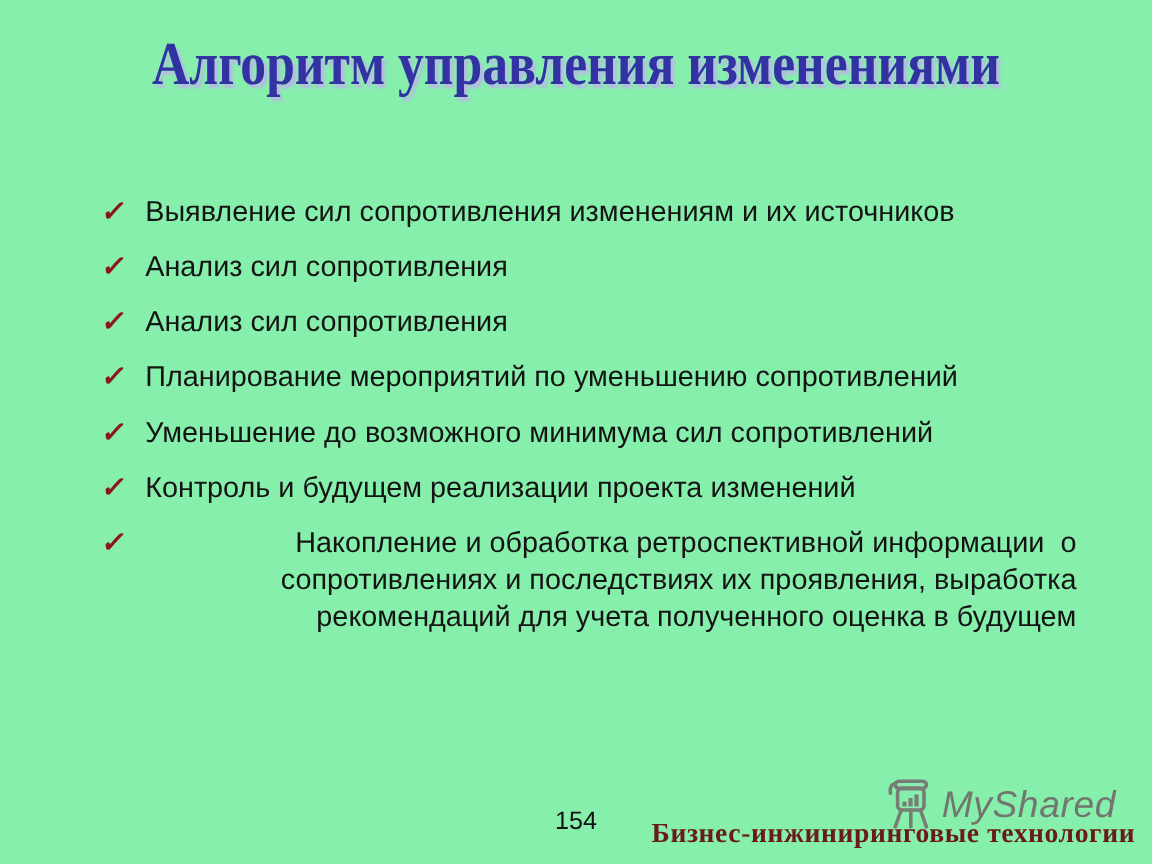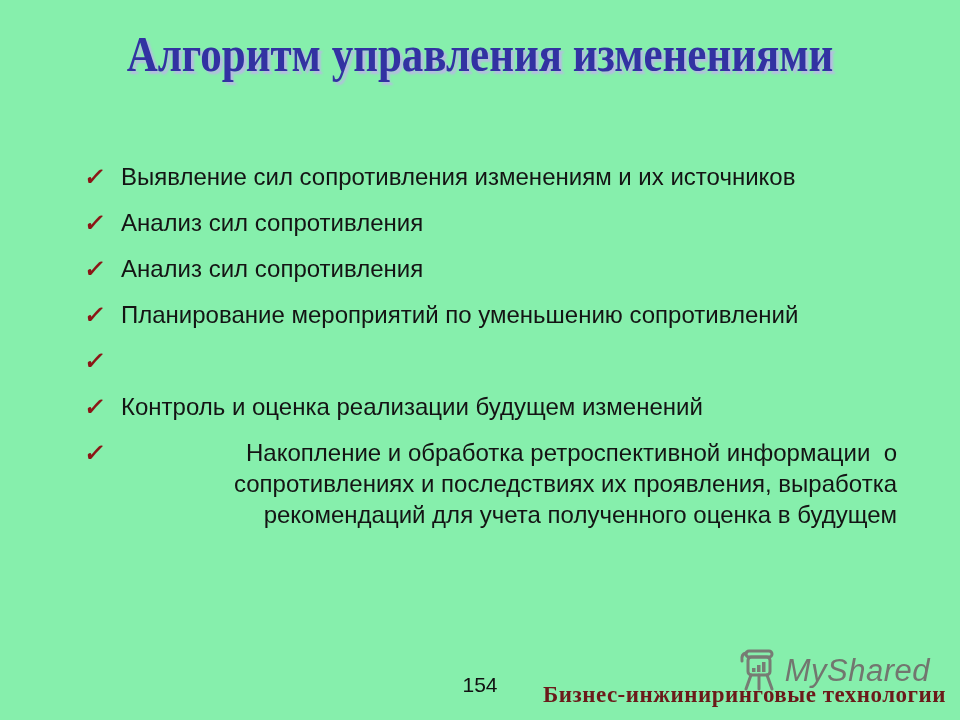--- a/index.html
+++ b/index.html
@@ -115,24 +115,25 @@
     <li>
       <span class="check">✓</span>
       <span class="item-text">Анализ сил сопротивления</span>
     </li>
     <li>
       <span class="check">✓</span>
       <span class="item-text">Планирование мероприятий по уменьшению сопротивлений</span>
     </li>
     <li>
       <span class="check">✓</span>
+      <span class="item-text">Уменьшение до возможного минимума сил сопротивлений</span>
     </li>
     <li>
       <span class="check">✓</span>
-      <span class="item-text">Контроль и оценка реализации будущем изменений</span>
+      <span class="item-text">Контроль и будущем реализации проекта изменений</span>
     </li>
     <li>
       <span class="check">✓</span>
       <span class="item-text">Накопление и обработка ретроспективной информации  о сопротивлениях и последствиях их проявления, выработка рекомендаций для учета полученного оценка в будущем</span>
     </li>
   </ul>
 
   <div class="page-number">154</div>
 
   <div class="watermark">

